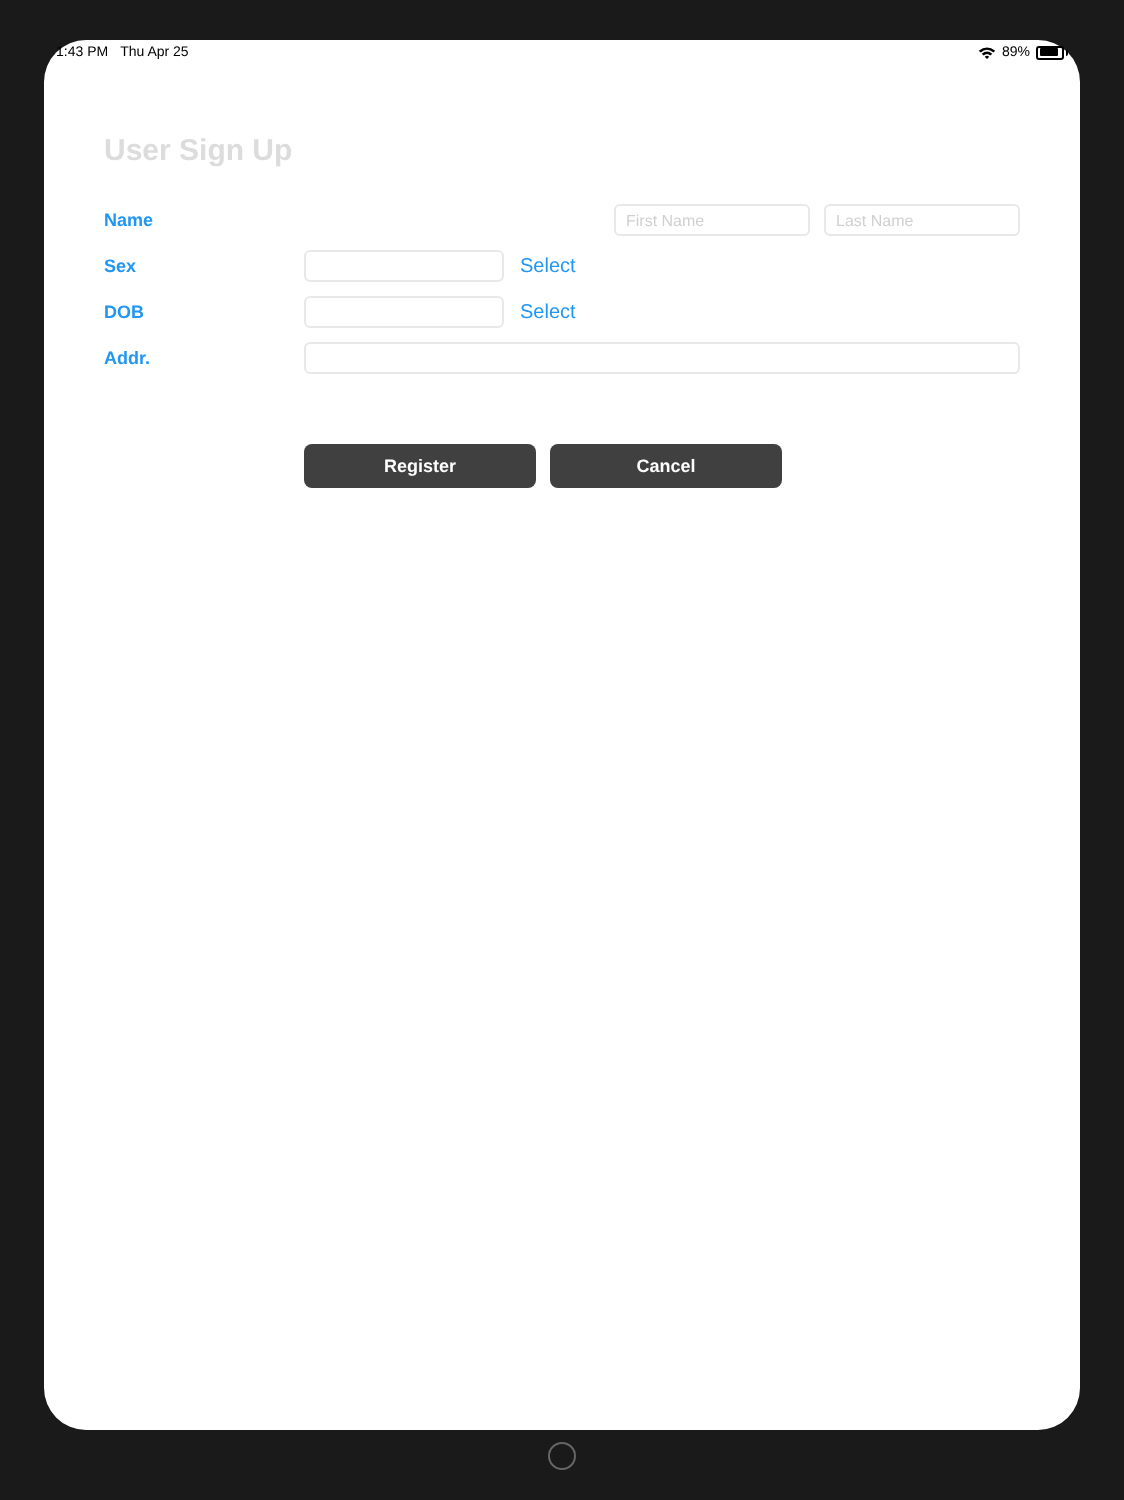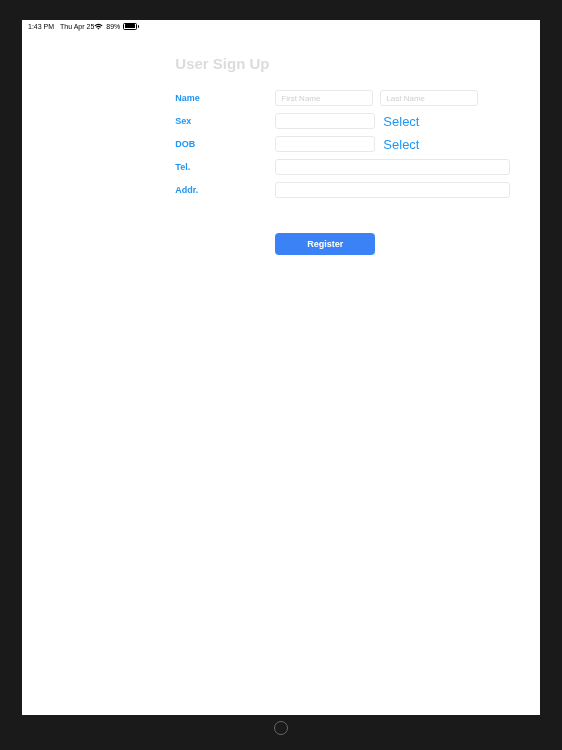--- a/index.html
+++ b/index.html
@@ -15,21 +15,22 @@
       display: flex;
       flex-direction: column;
       align-items: center;
       padding: 20px 22px 15px 22px;
     }
     .device {
       width: 100%;
       height: 695px;
       background: #ffffff;
       display: flex;
-      flex-direction: row;
+      flex-direction: column;
+      border-radius: 21px;
     }
     .status-bar {
       display: flex;
       justify-content: space-between;
       align-items: center;
       padding: 2px 6px;
       font-size: 7px;
       color: #000;
       height: 12px;
     }
@@ -112,41 +113,42 @@
       flex: 0 0 100px;
     }
     .input-half {
       flex: 1;
       max-width: 98px;
     }
     .name-group {
       display: flex;
       gap: 7px;
       flex: 1;
+      justify-content: flex-end;
     }
     .select-link {
-      font-size: 13px;
+      font-size: 10px;
       color: #2196f3;
       margin-left: 8px;
     }
     .section-gap {
       height: 18px;
     }
     .button-row {
       display: flex;
       gap: 7px;
       margin-top: 10px;
       padding-left: 100px;
     }
     .btn {
-      width: 100px;
+      width: 116px;
       height: 22px;
       border: none;
       border-radius: 4px;
-      background: #3b82f6;
+      background: #404040;
       color: #fff;
       font-size: 9px;
       font-weight: 600;
       cursor: pointer;
     }
     .home-indicator {
       margin-top: 6px;
       width: 14px;
       height: 14px;
       border: 1.5px solid #666;
@@ -193,34 +195,31 @@
       <span class="select-link">Select</span>
     </div>
 
     <div class="form-row">
       <label class="form-label">DOB</label>
       <input class="form-input input-narrow" style="">
       <span class="select-link">Select</span>
     </div>
 
 
-    <div class="form-row">
-      <label class="form-label">Tel.</label>
-      <input class="form-input" style="">
-    </div>
 
     <div class="form-row">
       <label class="form-label">Addr.</label>
       <input class="form-input" style="">
     </div>
 
     <div class="section-gap"></div>
 
 
 
 
     <div class="button-row">
       <button class="btn">Register</button>
+      <button class="btn">Cancel</button>
     </div>
   </div>
 </div>
 
 <div class="home-indicator"></div>
 
 </body></html>

